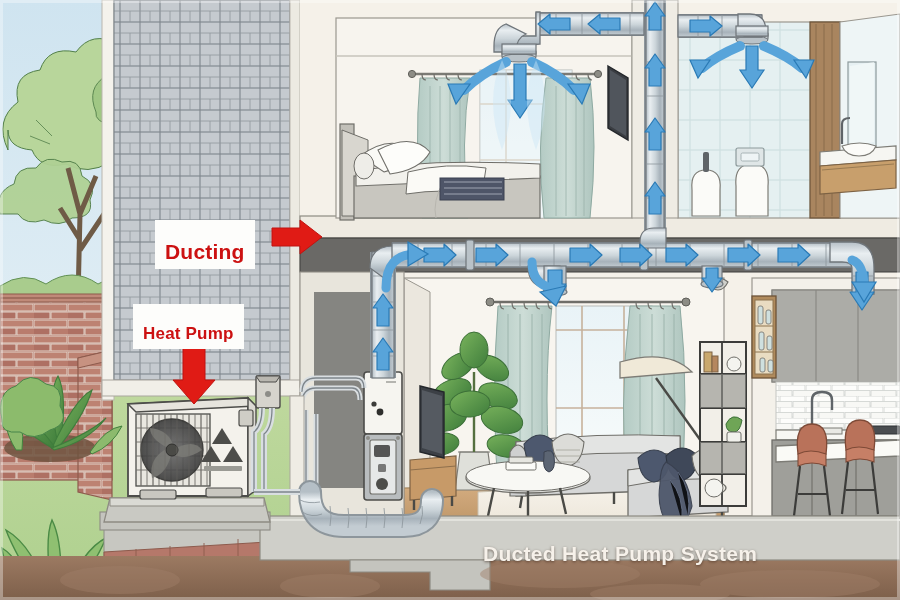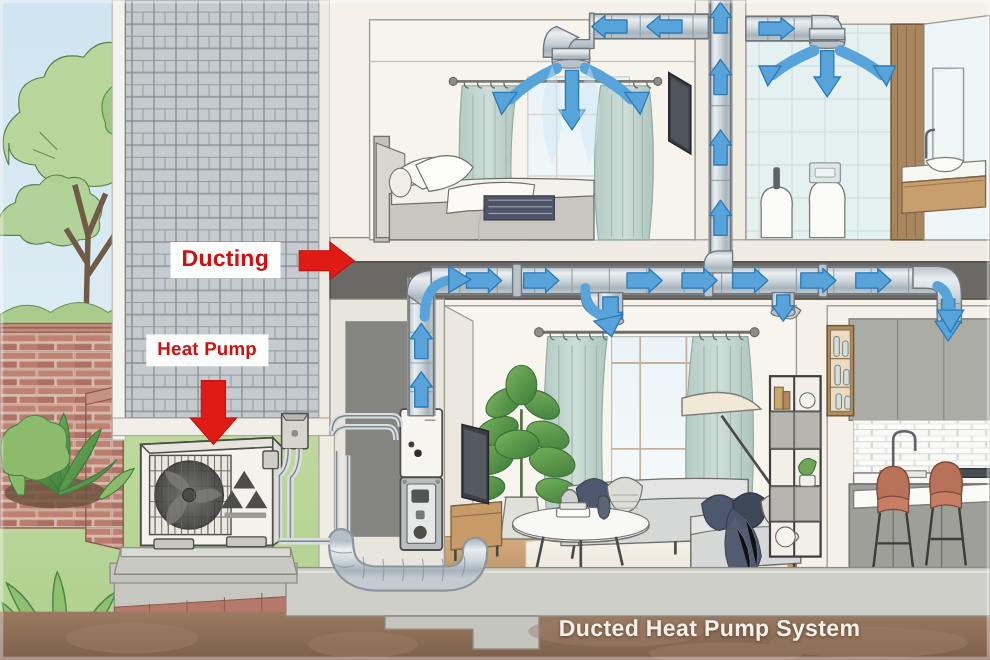--- a/index.html
+++ b/index.html
@@ -19,38 +19,37 @@
 
   
   .callout {
     position: absolute;
     background: #fdfdfb;
     color: #cc1111;
     font-weight: bold;
     letter-spacing: .2px;
     text-align: center;
     line-height: 1;
-    padding: 5px 10px 7px 10px;
+    padding: 21px 10px 7px 10px;
     white-space: nowrap;
     z-index: 40;
   }
   #lbl-ducting { left: 155px; top: 220px; font-size: 21px; }
   #lbl-heatpump { left: 133px; top: 304px; font-size: 17px; }
 
   .caption {
     position: absolute;
-    left: 483px; top: 560px;
+    left: 483px; top: 542px;
     color: #f6f1ea;
     font-size: 21px;
     font-weight: bold;
     letter-spacing: .3px;
     text-shadow: 0 1px 3px rgba(40,20,10,.55);
     z-index: 45;
     white-space: nowrap;
-    margin-left: 25px;
   }
 </style>
 </head>
 <body>
 
 <div id="scene">
 
   <svg class="layer" width="900" height="600" viewBox="0 0 900 600">
     <defs>
       <linearGradient id="gSky" x1="0" y1="0" x2="0" y2="1">

